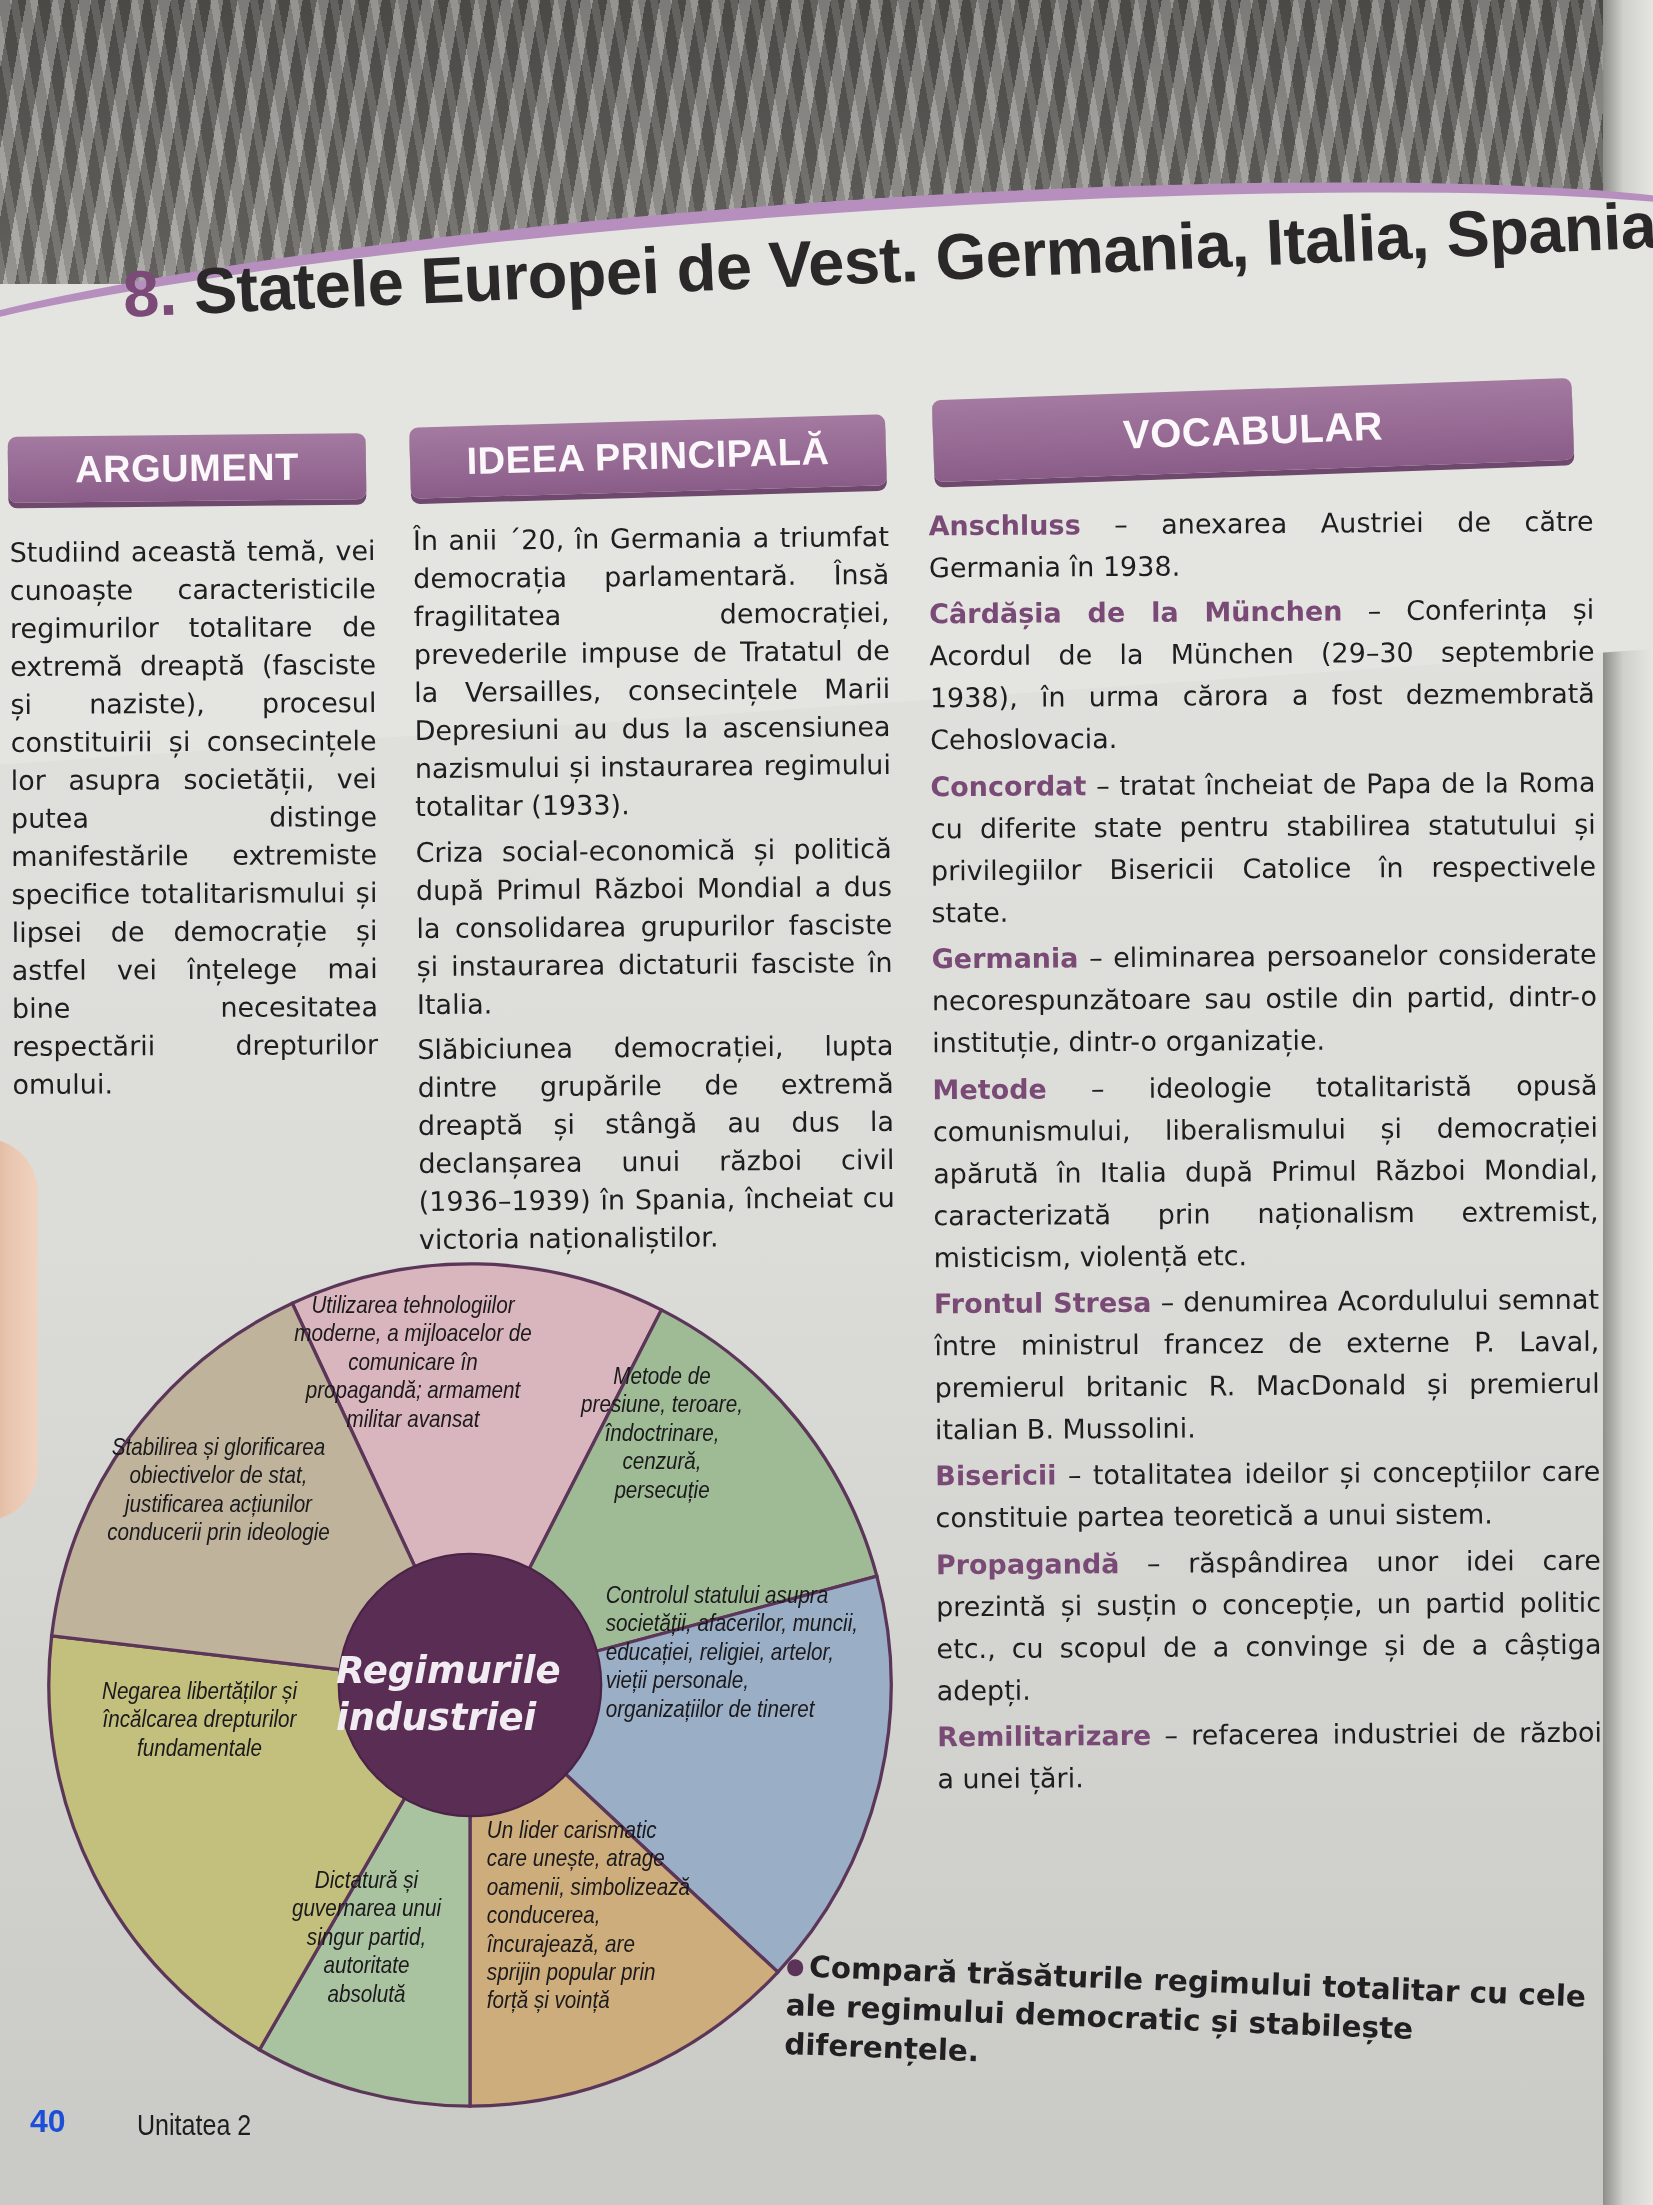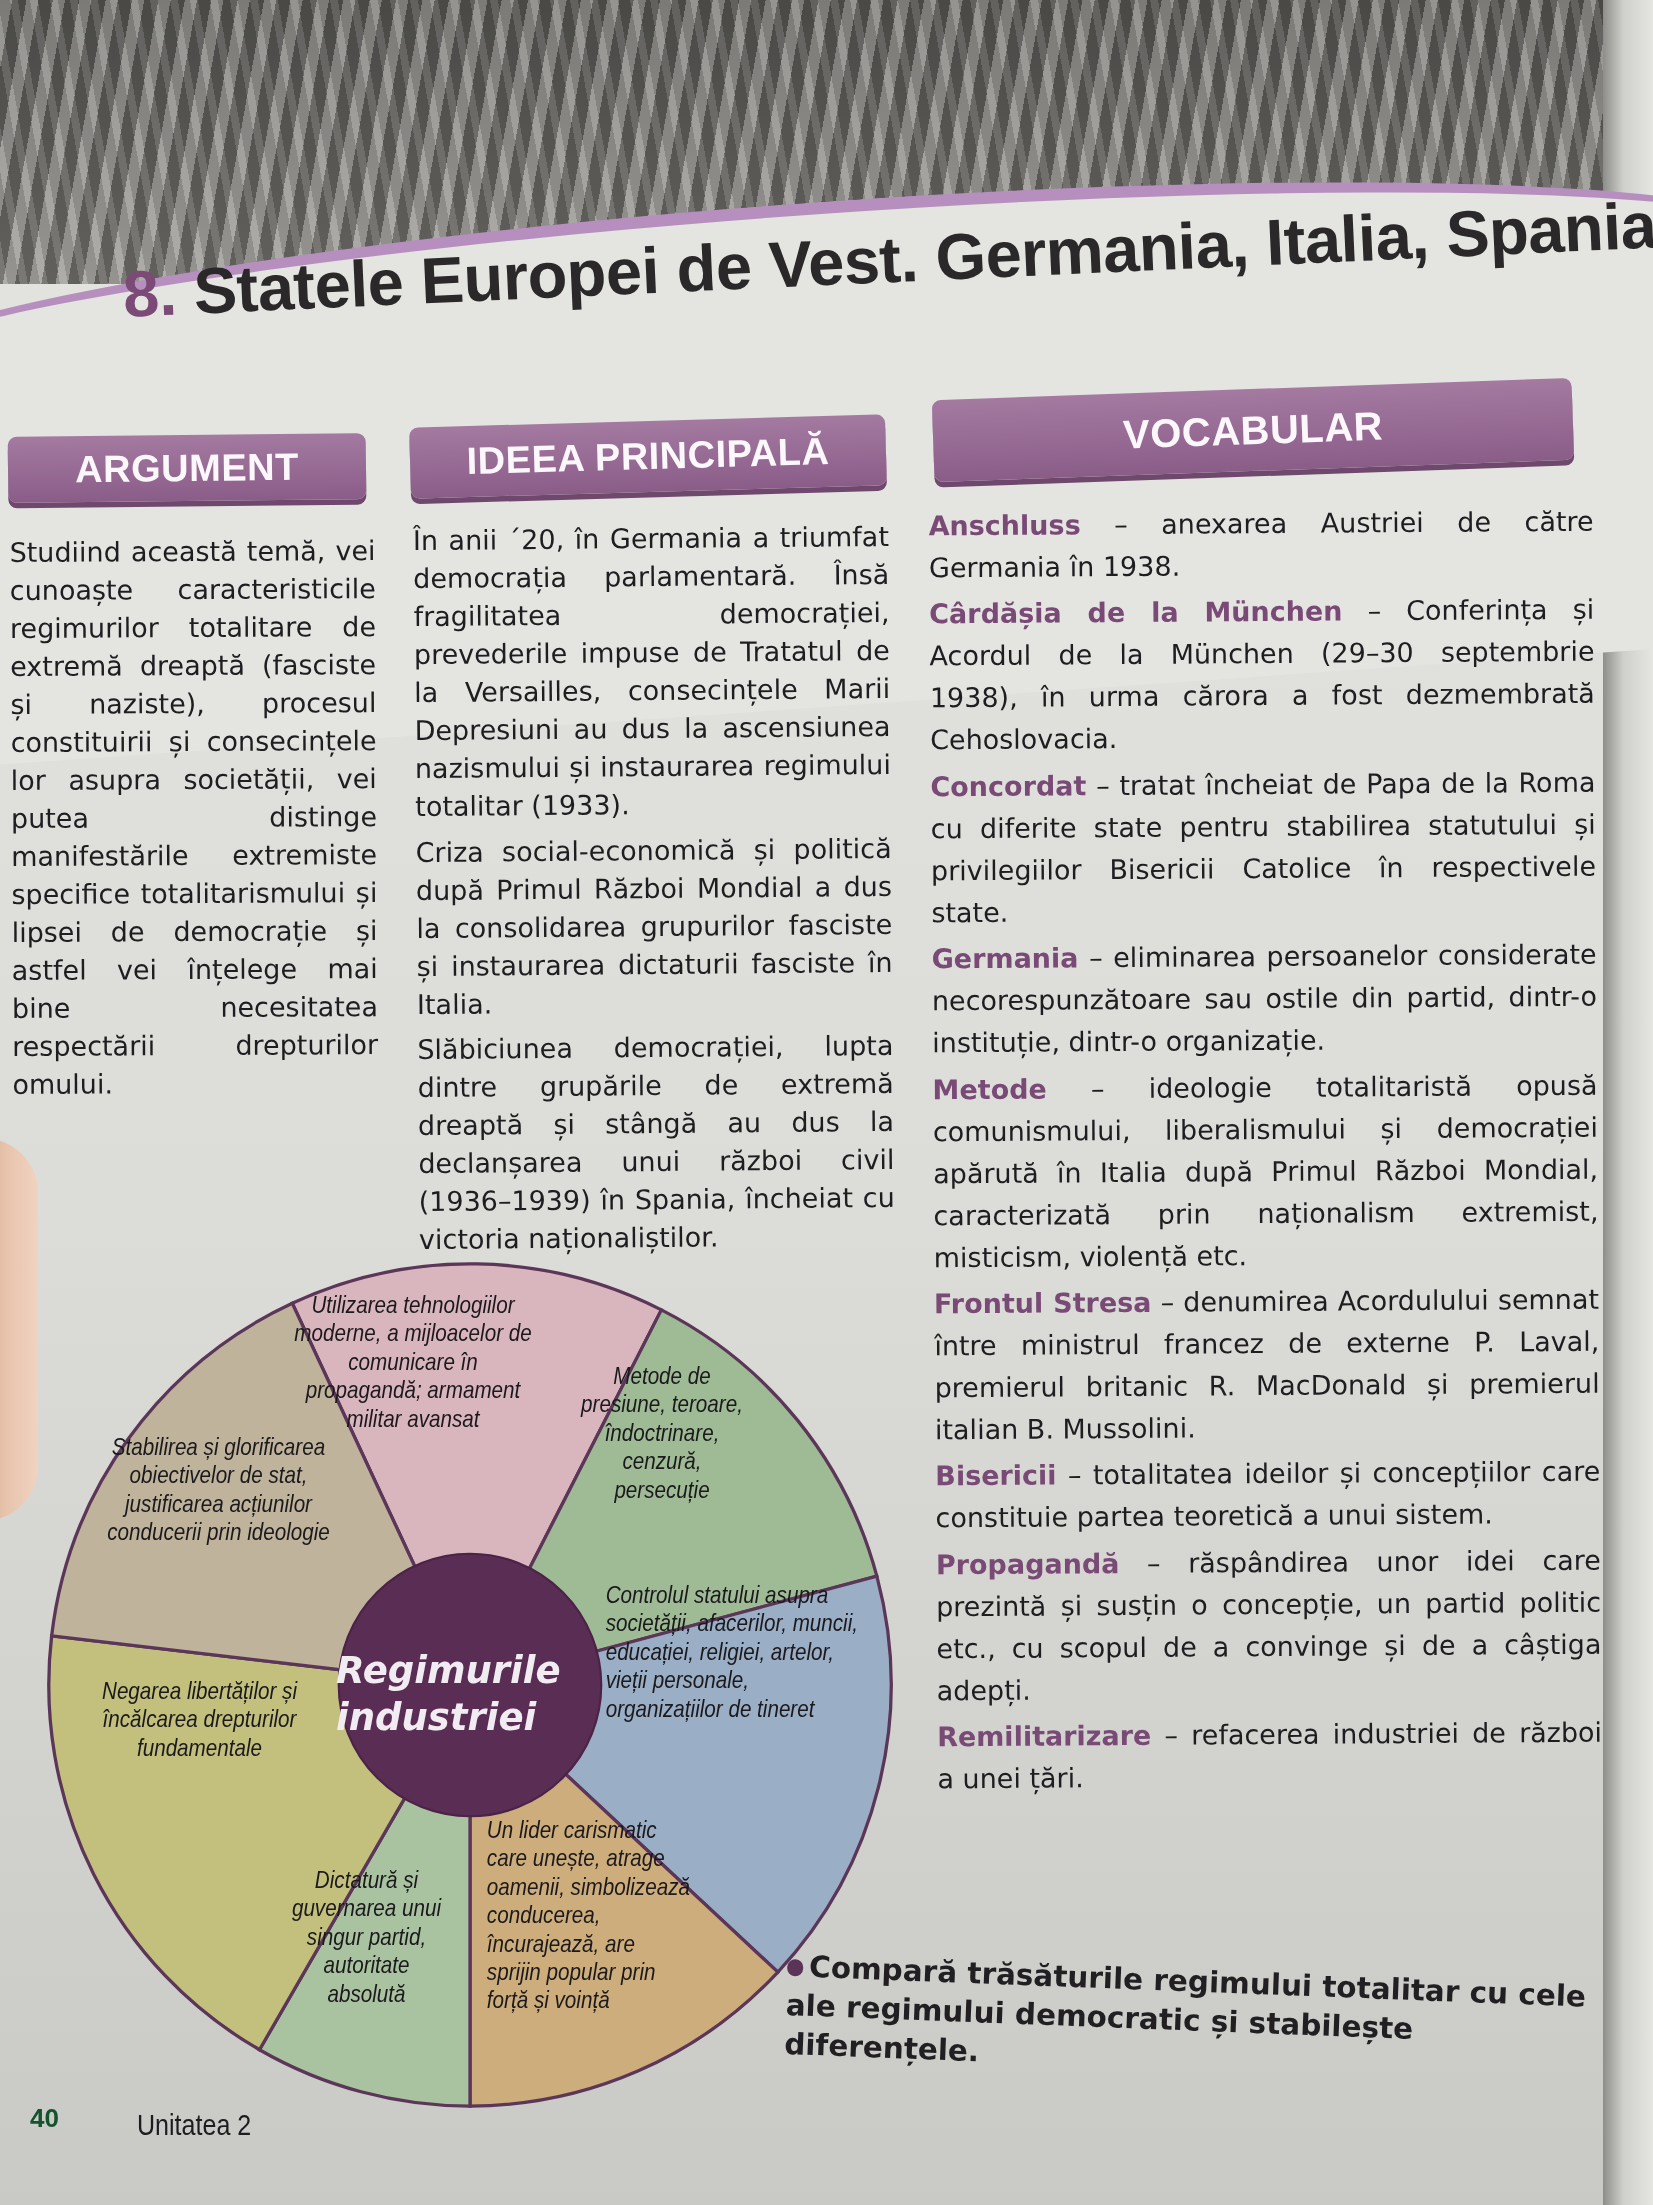--- a/index.html
+++ b/index.html
@@ -82,22 +82,22 @@
   .task {
     position:absolute; left:788px; top:1947px; width:809px;
     font-weight:bold; font-size:29.5px; line-height:39px; color:#211f22;
     transform:rotate(2.2deg); transform-origin:0 0;
   }
   .task .bullet {
     display:inline-block; width:16.4px; height:16.4px; border-radius:50%;
     background:#5b3258; margin-right:5.5px; vertical-align:middle;
   }
   .footer-num {
-    position:absolute; left:30px; top:2103px; font-size:26px; font-weight:bold;
-    color:#14532d; font-family:"Liberation Sans", sans-serif;
+    position:absolute; left:30px; top:2103px; font-size:32px; font-weight:bold;
+    color:#1d4ed8; font-family:"Liberation Sans", sans-serif;
   }
   .footer-unit {
     position:absolute; left:137px; top:2108px; font-size:29.5px;
     font-family:"Liberation Sans", sans-serif; transform:scaleX(.85); transform-origin:0 0;
   }
   .thumb {
     position:absolute; left:-66px; top:1138px; width:104px; height:383px;
     border-radius:0 55px 55px 0;
     background:linear-gradient(90deg,#b68b73,#e8c4ad 70%,#f0d3c0);
   }

